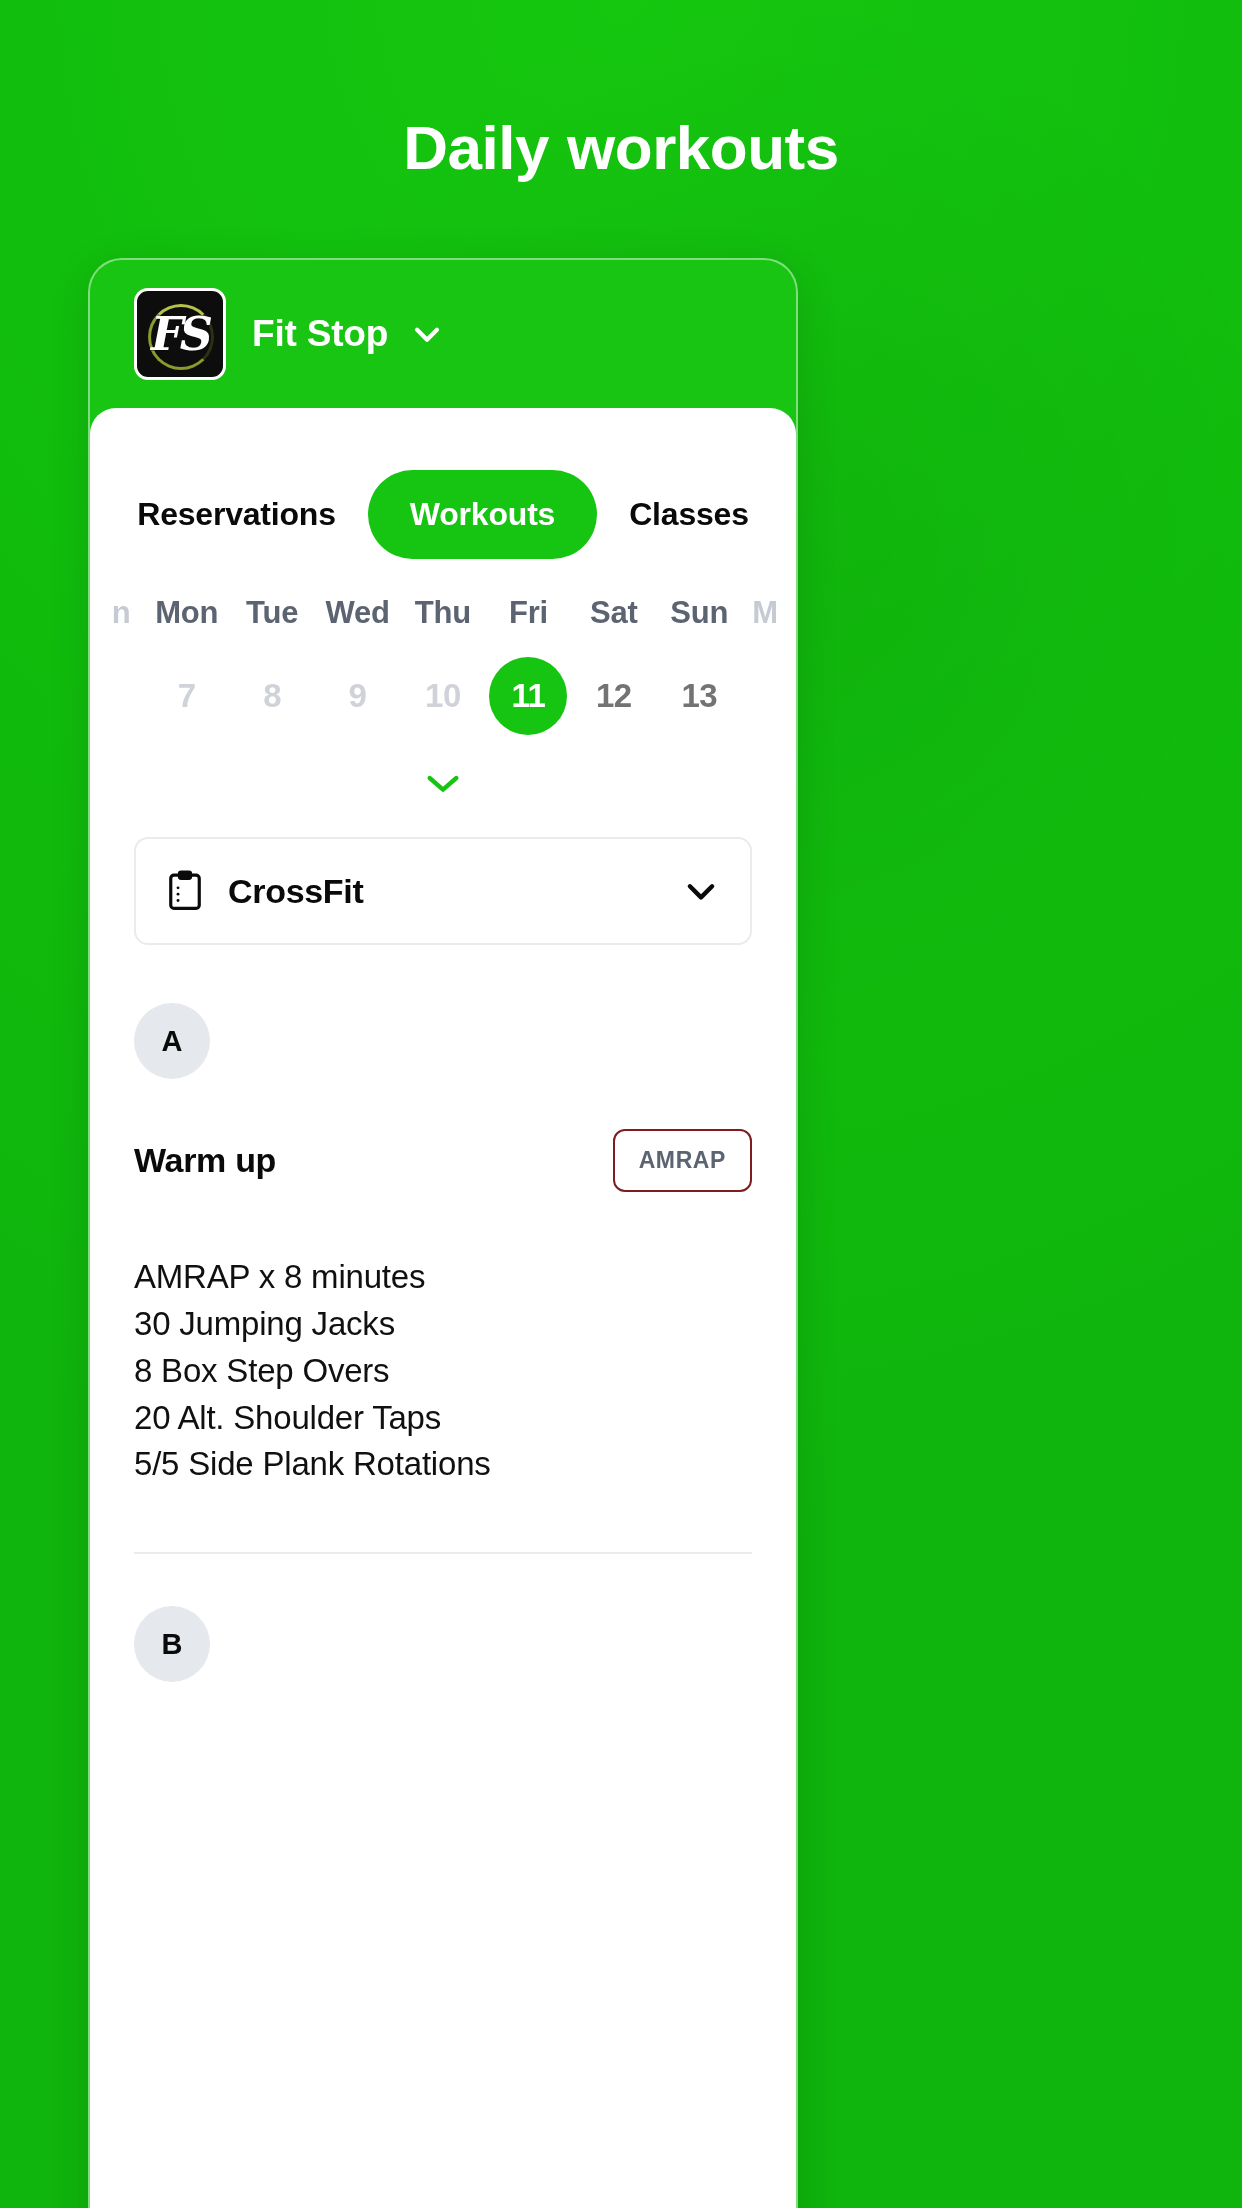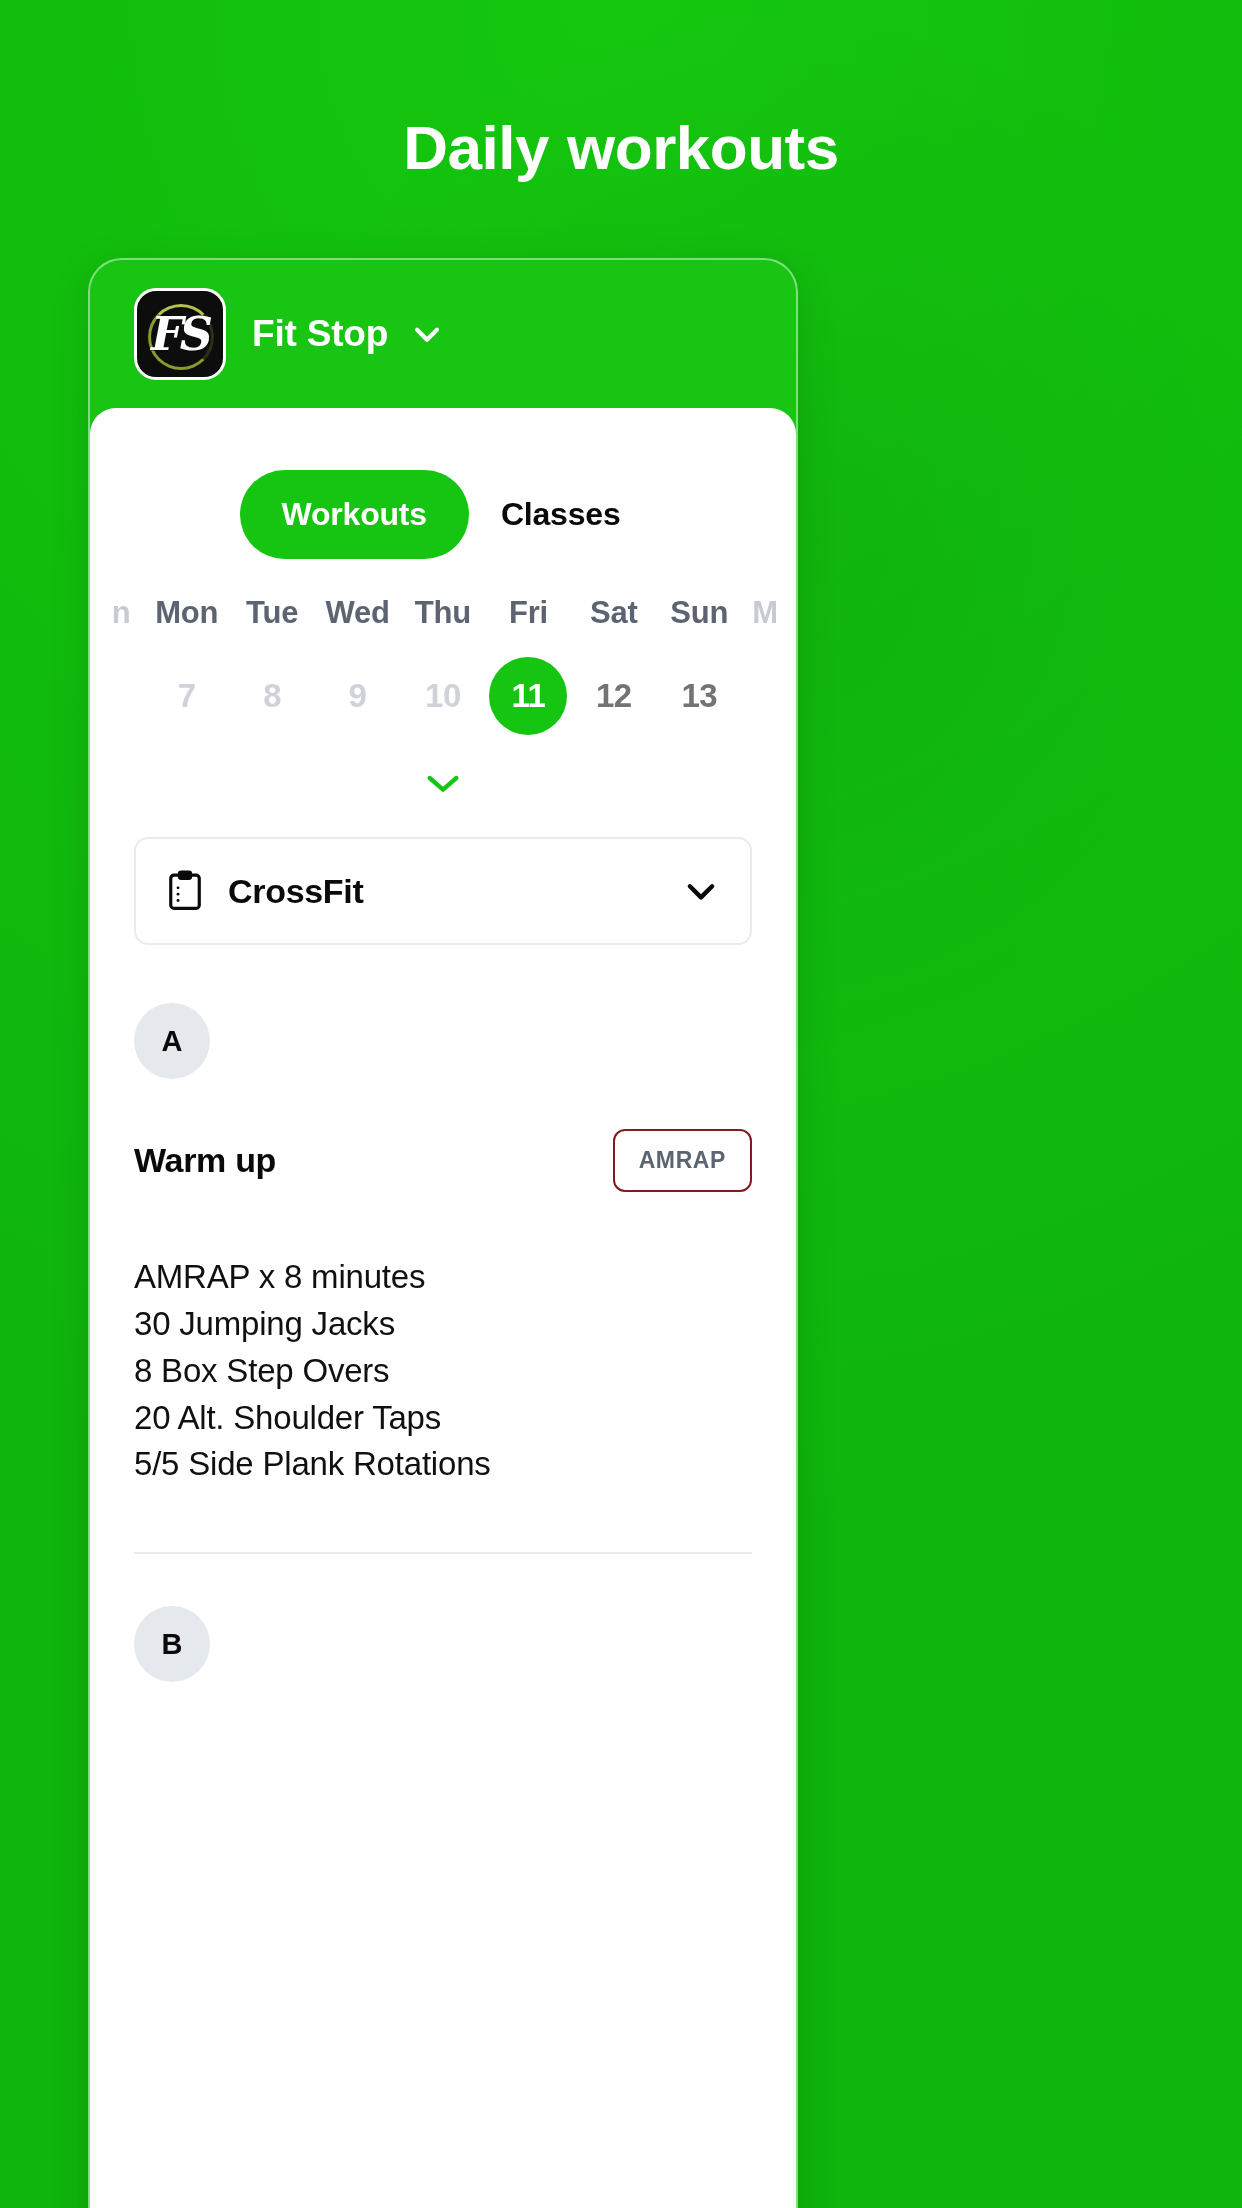--- a/index.html
+++ b/index.html
@@ -47,21 +47,21 @@
 
   
   #brand-header {
     position:absolute; top:0; left:0; width:100%;
     height:148px;
     display:flex; align-items:center;
     padding-left:44px;
   }
   #brand-logo {
     width:92px; height:92px;
-    border-radius:22px;
+    border-radius:14px;
     background:#0d0d0d;
     border:3px solid #ffffff;
     position:relative;
     flex:none;
     overflow:hidden;
   }
   #brand-logo .ring {
     position:absolute; left:11px; top:13px;
     width:66px; height:66px;
     border-radius:50%;
@@ -218,20 +218,21 @@
     <div id="brand-caret">
       <svg width="34" height="34" viewBox="0 0 24 24" fill="none" stroke="#ffffff" stroke-width="3" stroke-linecap="round" stroke-linejoin="round">
           <polyline points="5,9 12,16 19,9"></polyline>
         </svg>
     </div>
   </div>
 
   <div id="sheet">
 
     <div id="tabs">
+      <div class="tab">Reservations</div>
       <div class="tab active">Workouts</div>
       <div class="tab">Classes</div>
     </div>
 
     <div id="calendar">
       <div class="cal-row" id="dow-row">
         <div class="cal-cell edge"><span class="dow">n</span></div>
         <div class="cal-cell"><span class="dow">Mon</span></div>
         <div class="cal-cell"><span class="dow">Tue</span></div>
         <div class="cal-cell"><span class="dow">Wed</span></div>

